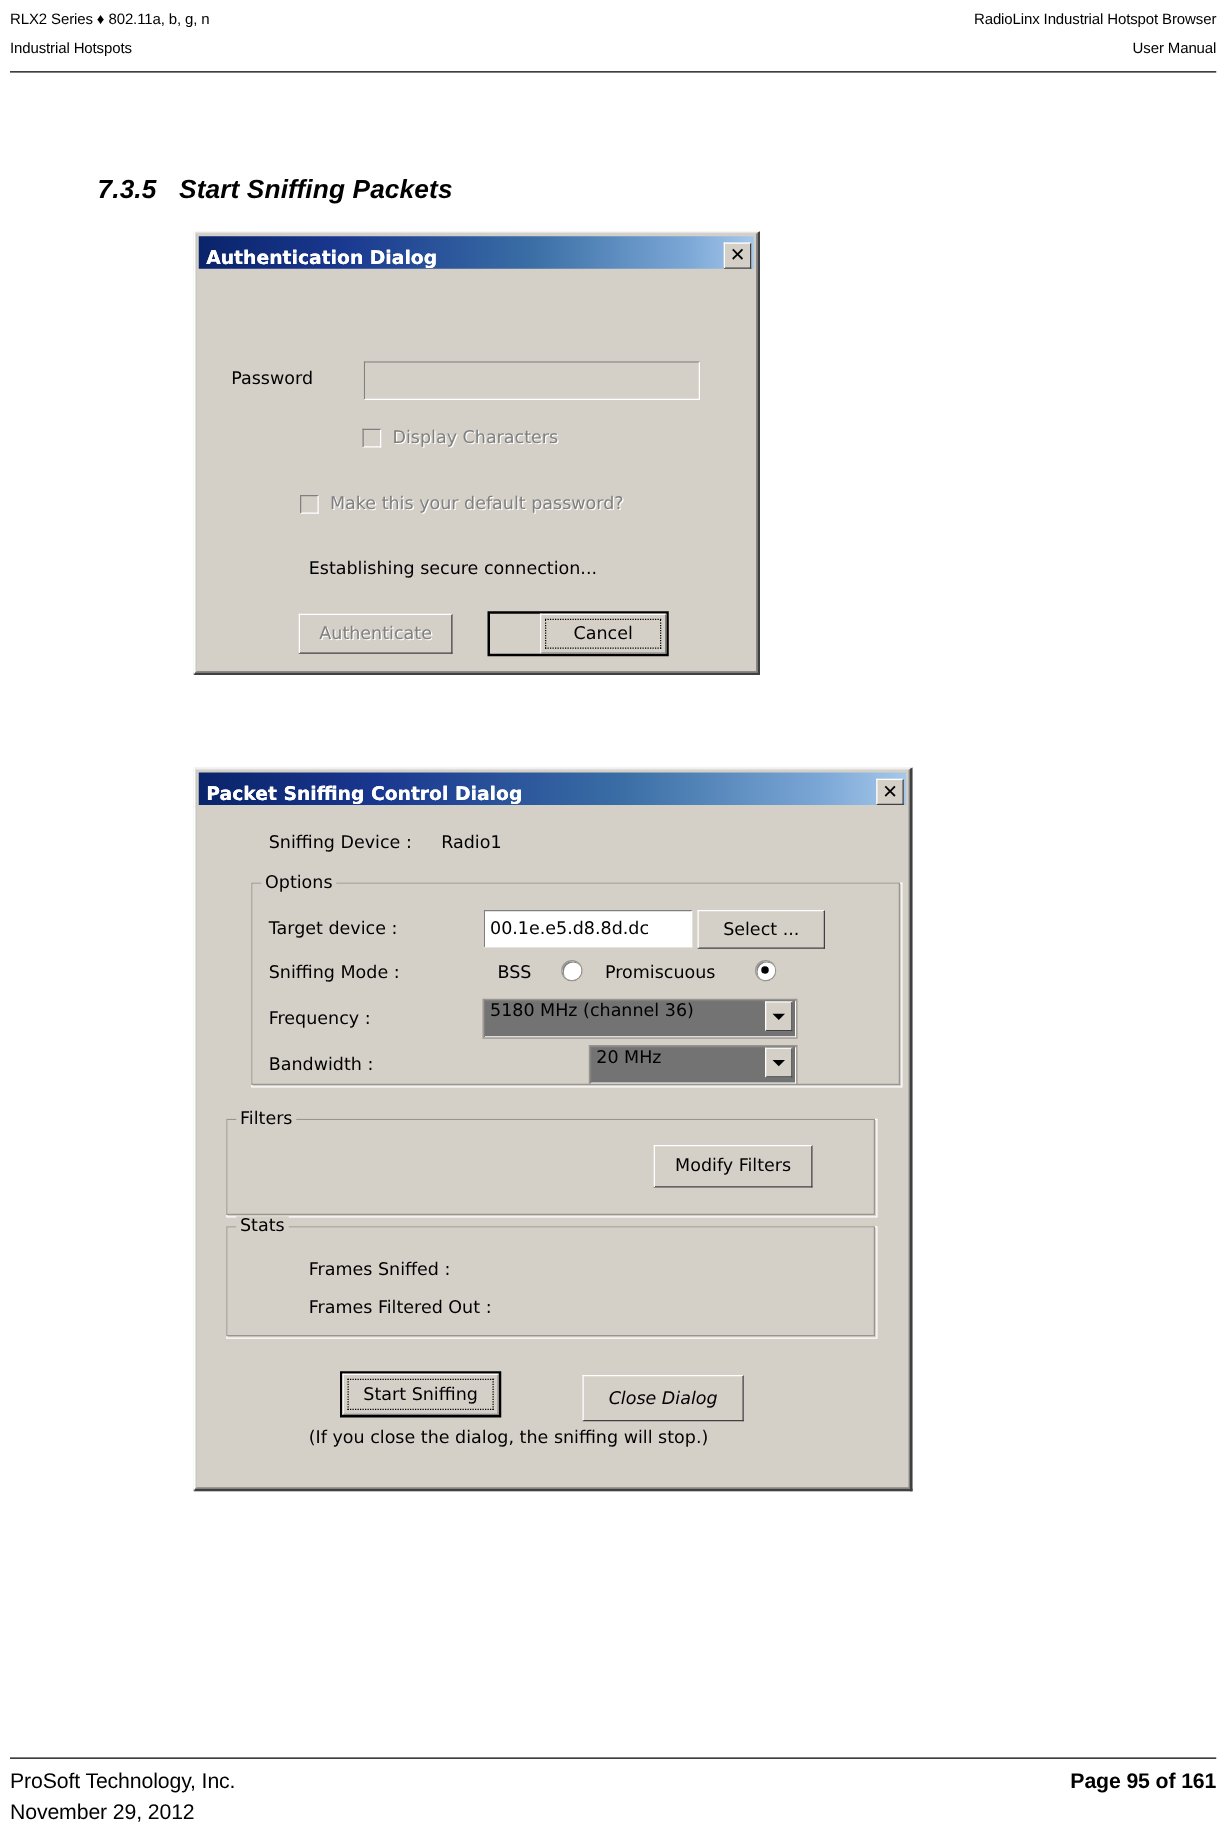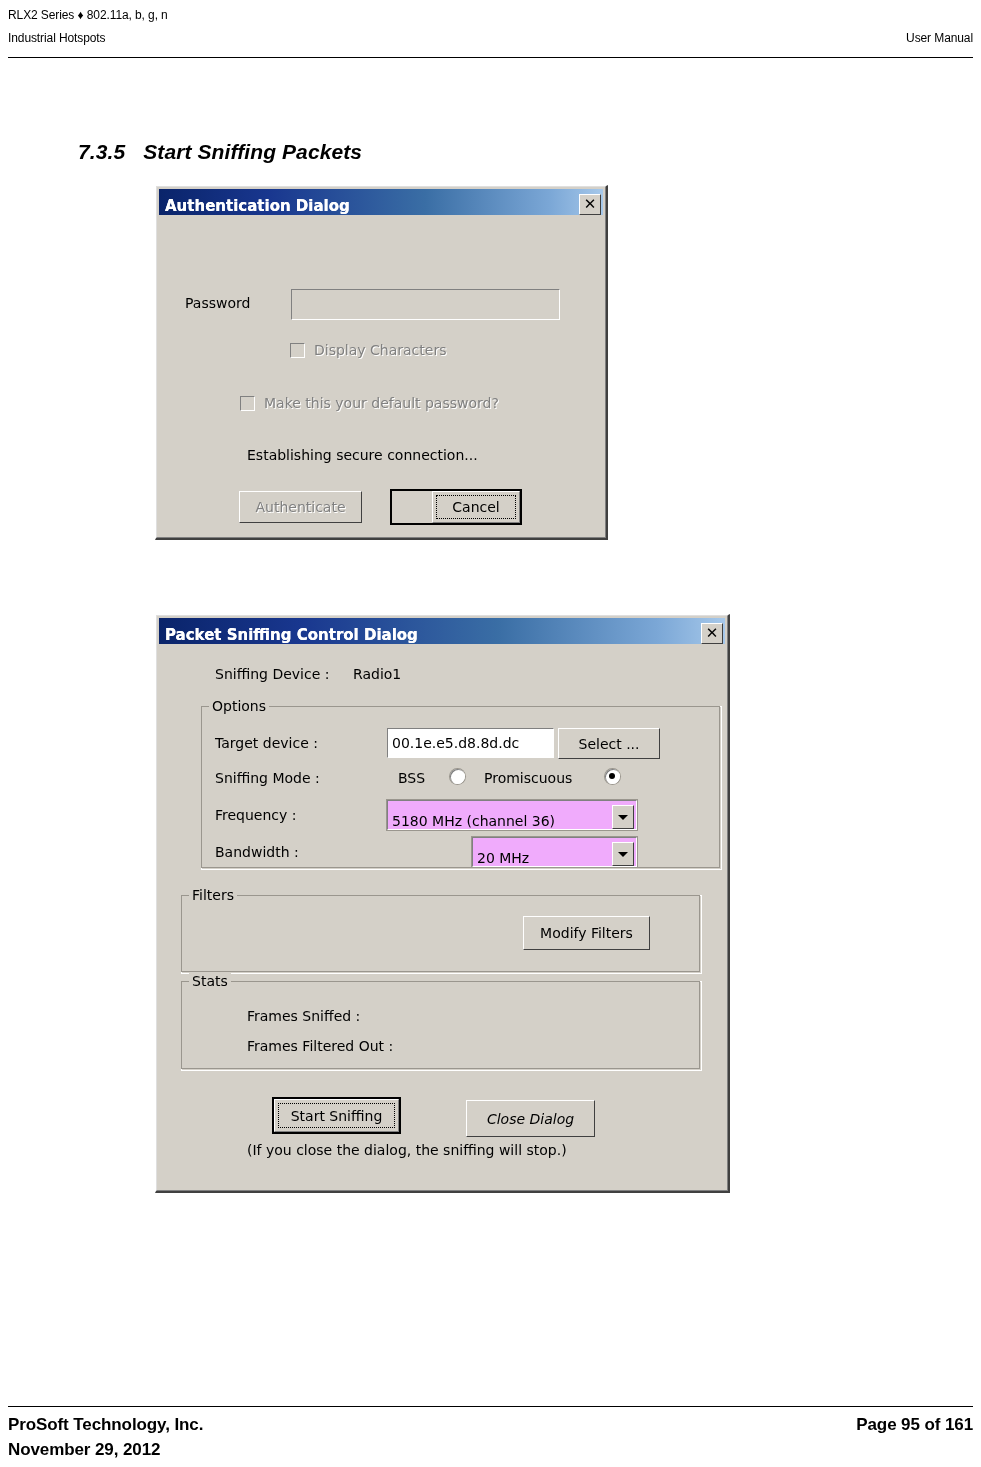--- a/index.html
+++ b/index.html
@@ -215,29 +215,29 @@
   .radio .dot {
     position: absolute;
     left: 4px; top: 4px;
     width: 6px; height: 6px;
     border-radius: 50%;
     background: #000;
   }
 
   .combo {
     position: absolute;
-    background: #f0abfc;
+    background: #737373;
     border-top: 1.5px solid #808080;
     border-left: 1.5px solid #808080;
     border-right: 1.5px solid #ffffff;
     border-bottom: 1.5px solid #ffffff;
     outline: 1px solid #9a968e;
     box-sizing: border-box;
     display: flex;
-    align-items: flex-end;
+    align-items: flex-start;
     font-size: 14px;
     white-space: nowrap;
     overflow: hidden;
     gap: 13px;
   }
   .combo-text { flex: 1; padding-left: 4px; }
   .combo-arrow {
     width: 22px;
     height: calc(100% - 4px);
     margin-right: 2px;
@@ -298,29 +298,30 @@
     width: 965px;
     font-size: 17px;
     line-height: 25px;
     letter-spacing: -0.1px;
   }
   .ftr-row {
     display: flex;
     justify-content: space-between;
     align-items: flex-start;
   }
-  .ftr-left { font-weight: bold; text-align: right; white-space: nowrap; }
+  .ftr-left { font-weight: normal; text-align: right; white-space: nowrap; }
   .ftr-right { font-weight: bold; text-align: right; white-space: nowrap; }
 </style>
 </head>
 <body>
 
 <div class="page-header">
   <div class="hdr-row">
     <div class="hdr-left">RLX2 Series ♦ 802.11a, b, g, n</div>
+    <div class="hdr-right">RadioLinx Industrial Hotspot Browser</div>
   </div>
   <div class="hdr-row">
     <div class="hdr-left">Industrial Hotspots</div>
     <div class="hdr-right">User Manual</div>
   </div>
 </div>
 <div class="header-rule"></div>
 
 <div class="section-heading">
   <span class="sec-num">7.3.5</span><span>Start Sniffing Packets</span>
@@ -342,21 +343,21 @@
       <div class="checkbox" style="left:131px; top:128px;"></div>
       <div class="lbl disabled" style="left:155px; top:127px;">Display Characters</div>
 
       <div class="checkbox" style="left:81px; top:181px;"></div>
       <div class="lbl disabled" style="left:105px; top:180px;">Make this your default password?</div>
 
       <div class="lbl" style="left:88px; top:232px;">Establishing secure connection...</div>
 
       <div class="btn disabled" style="left:80px; top:276px; width:123px; height:32px;">Authenticate</div>
 
-      <div class="btn default" style="left:231px; top:274px; width:132px; height:36px;padding-left:40px;">
+      <div class="btn default" style="left:231px; top:274px; width:145px; height:36px;padding-left:40px;">
         <div class="btn-face">
           <div class="btn-focus">
             <span>Cancel</span>
           </div>
         </div>
       </div>
 
     </div>
   </div>
 </div>

